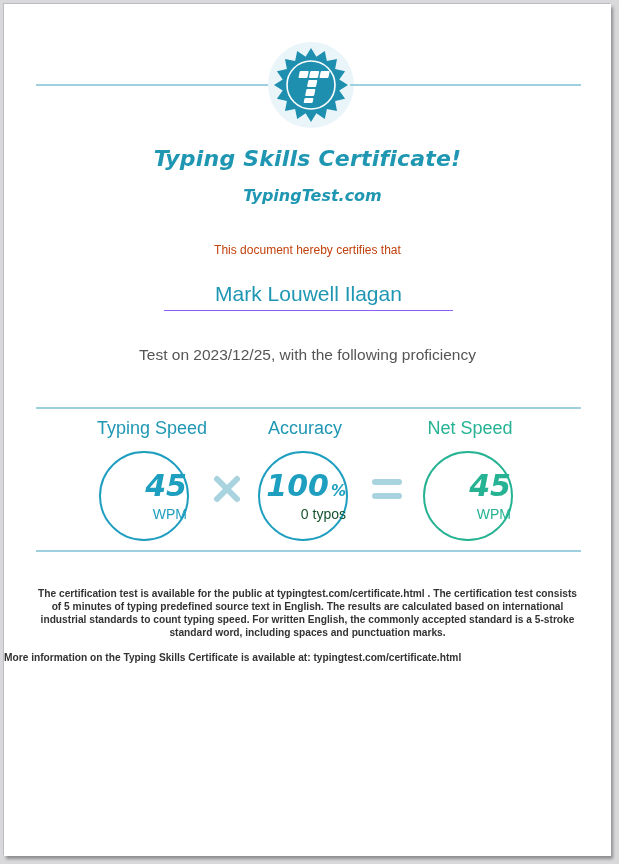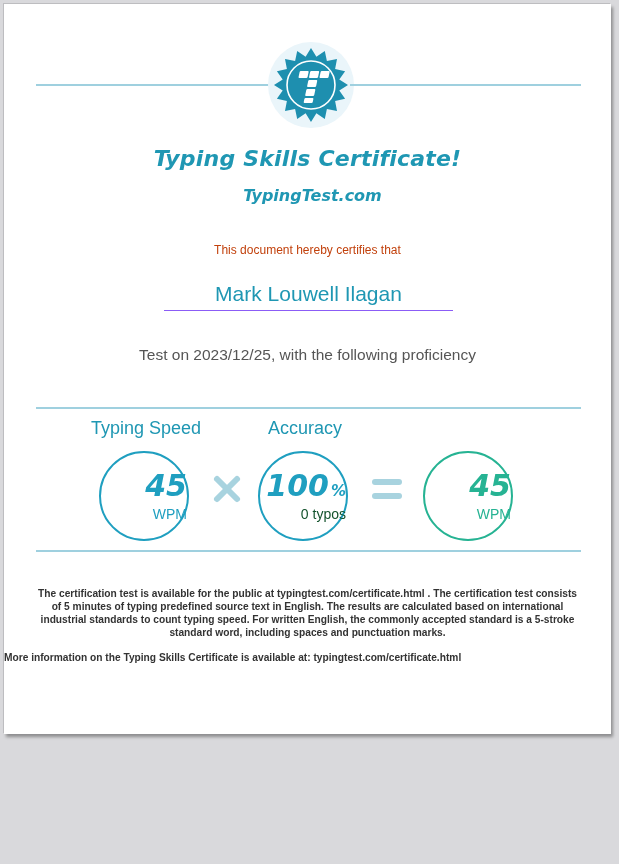--- a/index.html
+++ b/index.html
@@ -6,21 +6,21 @@
   body {
     width: 619px; height: 864px;
     background: #d9d9dc;
     position: relative;
     overflow: hidden;
     font-family: "Liberation Sans", sans-serif;
   }
   .page {
     position: absolute;
     left: 4px; top: 4px;
-    width: 607px; height: 730px;
+    width: 607px; height: 852px;
     background: #ffffff;
     box-shadow: -1px -1px 0 #bdbdc0, 2px 3px 3px rgba(0,0,0,0.35);
   }
   .hline {
     position: absolute;
     left: 32px; width: 545px; height: 2px;
     background: #9fd0df;
   }
   .logo-wrap {
     position: absolute;
@@ -135,21 +135,21 @@
   <div class="certifies">This document hereby certifies that</div>
 
   <div class="name">Mark Louwell Ilagan</div>
 
   <div class="completed">
     <div>Test on 2023/12/25, with the following proficiency</div>
   </div>
 
   <div class="hline" style="top:403px;"></div>
 
-  <div class="stat-label" style="left:62px; color:#1f97b3;">Typing Speed</div>
+  <div class="stat-label" style="left:68px; color:#1f97b3;">Typing Speed</div>
   <div class="circle" style="left:95px; border-color:#1f9fc0;">
     <div class="big" style="color:#1f9fc0;">45</div>
     <div class="unit" style="color:#1f9fc0;">WPM</div>
   </div>
 
   <svg class="operator" style="left:203px;" viewBox="0 0 40 40">
     <line x1="10" y1="10" x2="30" y2="30" stroke="#a8d3df" stroke-width="6" stroke-linecap="round"></line>
     <line x1="30" y1="10" x2="10" y2="30" stroke="#a8d3df" stroke-width="6" stroke-linecap="round"></line>
   </svg>
 
@@ -157,20 +157,21 @@
   <div class="circle" style="left:254px; border-color:#1f9fc0;">
     <div class="big" style="color:#1f9fc0;"><span>100</span><span class="pct">%</span></div>
     <div class="unit" style="color:#14532d;">0 typos</div>
   </div>
 
   <svg class="operator" style="left:363px;" viewBox="0 0 40 40">
     <line x1="8" y1="13" x2="32" y2="13" stroke="#a8d3df" stroke-width="6" stroke-linecap="round"></line>
     <line x1="8" y1="27" x2="32" y2="27" stroke="#a8d3df" stroke-width="6" stroke-linecap="round"></line>
   </svg>
 
+  <div class="stat-label" style="left:386px; color:#26b393;">Net Speed</div>
   <div class="circle" style="left:419px; border-color:#26b393;">
     <div class="big" style="color:#26b393;">45</div>
     <div class="unit" style="color:#26b393;">WPM</div>
   </div>
 
   <div class="hline" style="top:546px;"></div>
 
   <div class="fine">The certification test is available for the public at typingtest.com/certificate.html . The certification test consists of 5 minutes of typing predefined source text in English. The results are calculated based on international industrial standards to count typing speed. For written English, the commonly accepted standard is a 5-stroke standard word, including spaces and punctuation marks.</div>
   <div class="more">More information on the Typing Skills Certificate is available at: typingtest.com/certificate.html</div>
 

